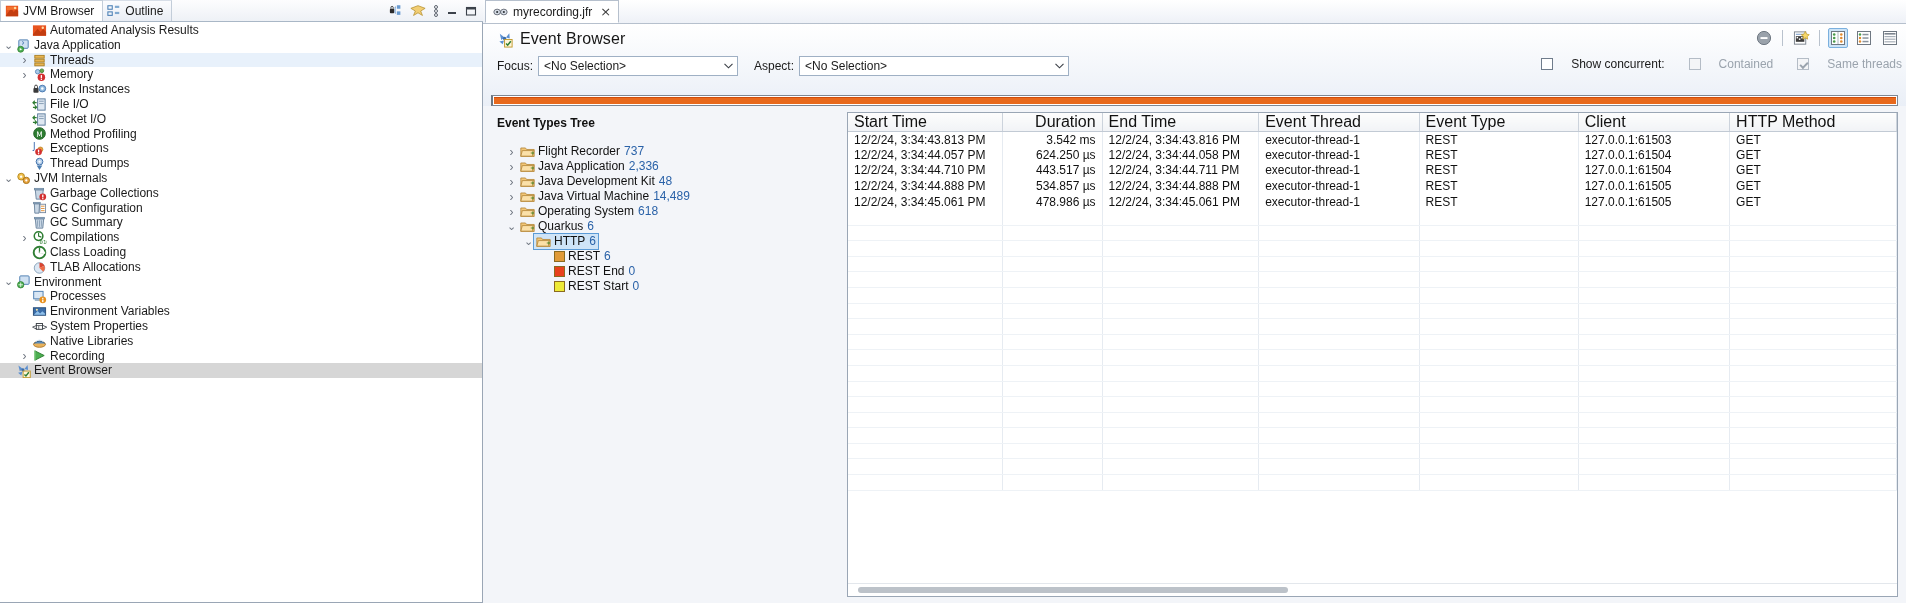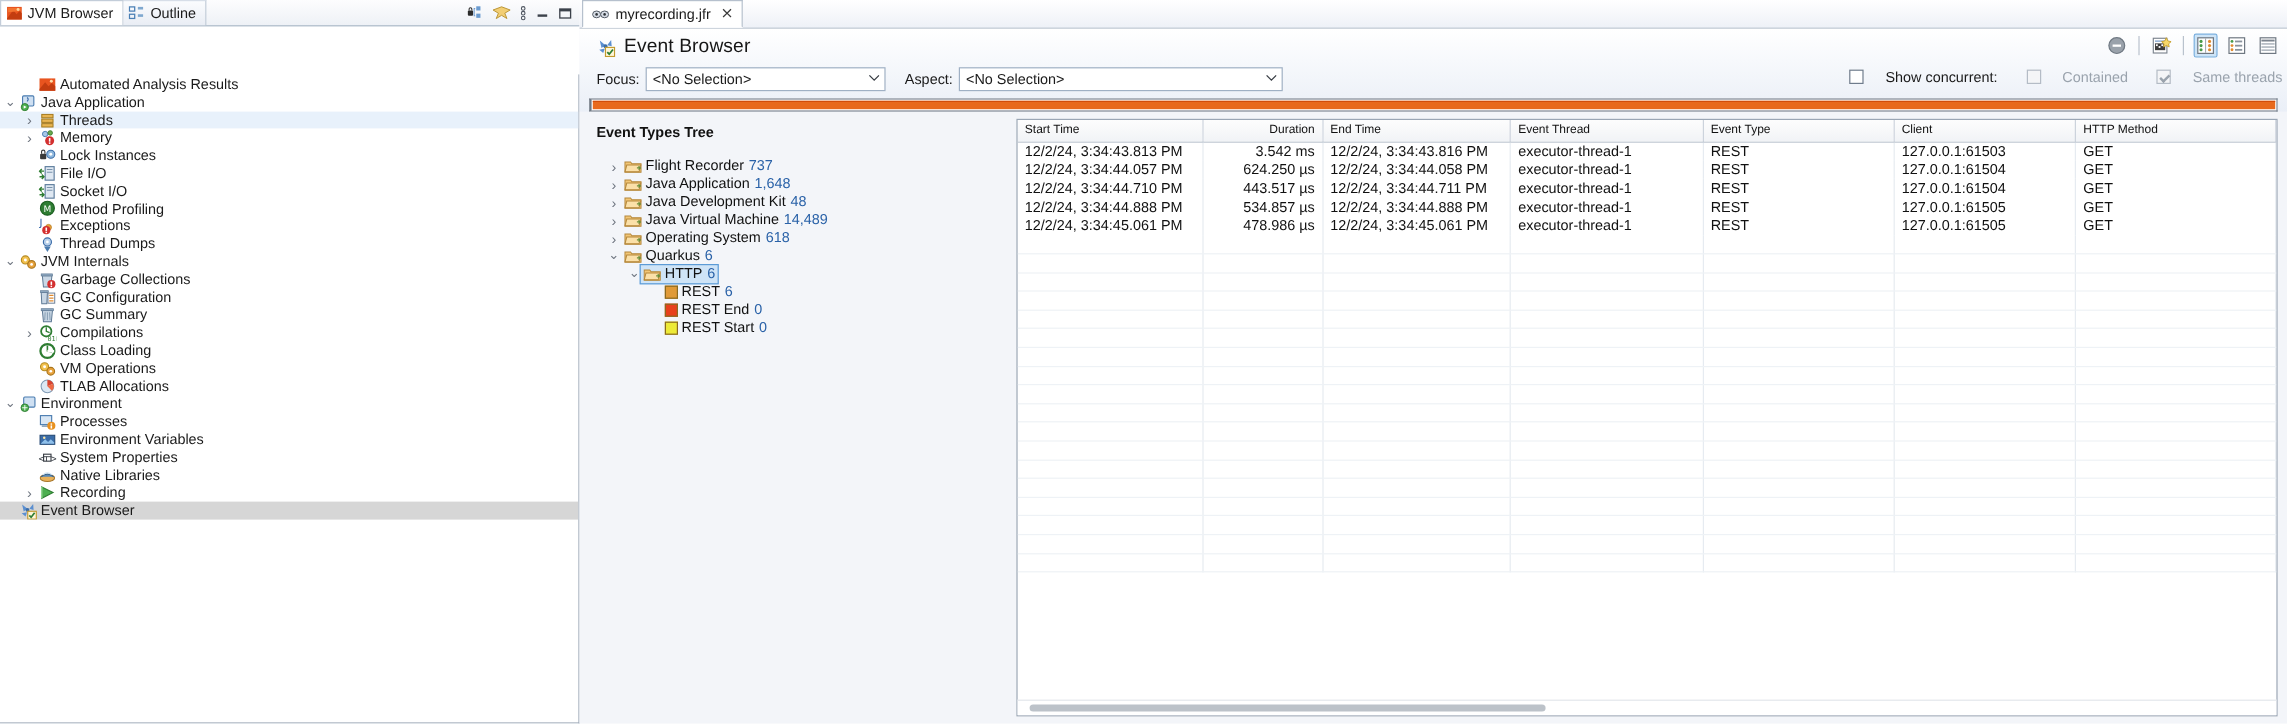--- a/index.html
+++ b/index.html
@@ -15,21 +15,20 @@
     -webkit-font-smoothing: antialiased;
   }
   .app { position: relative; width: 1906px; height: 603px; display: flex; }
 
   
   .left-panel {
     width: 483px; height: 603px;
     background: #ffffff;
     display: flex; flex-direction: column;
     position: relative;
-    gap: 40px;
   }
   .lp-tabbar {
     height: 22px;
     background: linear-gradient(to bottom, #fdfdfe 0%, #eef1f6 100%);
     border-bottom: 1px solid #a9b7c6;
     display: flex; align-items: stretch;
     position: relative;
   }
   .lp-tab {
     display: flex; align-items: center; gap: 4px;
@@ -131,21 +130,21 @@
   .title-toolbar {
     position: absolute; right: 6px; top: 4px;
     display: flex; align-items: center; gap: 6px;
   }
   .tb-sep { width: 1px; height: 16px; background: #b9c2cd; margin: 0 2px; }
   .tb-btn { width: 20px; height: 20px; display: flex; align-items: center; justify-content: center; cursor: pointer; border-radius: 2px; }
   .tb-btn.active { background: #cde4f7; border: 1px solid #7bb0de; }
 
   .selector-row {
     display: flex; align-items: center;
-    padding: 2px 0 5px 14px;
+    padding: 2px 0 18px 14px;
     font-size: 12px;
     position: relative;
   }
   .selector-row label { color: #1a1a1a; margin-right: 5px; }
   .combo {
     height: 20px;
     background: #ffffff;
     border: 1px solid #9fb0c4;
     display: flex; align-items: center;
     padding: 0 4px 0 5px;
@@ -263,21 +262,21 @@
     background: linear-gradient(to bottom, #fdfdfd 0%, #f1f3f6 100%);
     border-right: 1px solid #ccd3dc;
     border-bottom: 1px solid #c2cad4;
     font-weight: normal;
     text-align: left;
     padding: 0 6px;
     color: #111;
     white-space: nowrap;
     overflow: hidden;
     cursor: pointer;
-    font-size: 10px;
+    font-size: 16px;
     margin-top: 32px;
   }
   table.evt th.num { text-align: right; }
   table.evt td {
     height: 15.6px;
     border-right: 1px solid #e6ebf1;
     padding: 0 6px;
     white-space: nowrap;
     overflow: hidden;
     color: #111;
@@ -568,33 +567,20 @@
             <span style="width: 16px; min-width: 16px;"></span>
             <span class="twisty none" style="font-size: 12px;"></span>
             <span class="tico">
               <svg width="15" height="15" viewBox="0 0 16 16">
                 <circle cx="8" cy="8" r="6.2" fill="none" stroke="#2e7d32" stroke-width="2"></circle>
                 <path d="M8 3 L8 8 L12 9" fill="none" stroke="#2e7d32" stroke-width="1.4"></path>
                 <rect x="8" y="7" width="6" height="2.4" fill="#ffffff"></rect>
               </svg>
             </span>
             <span class="tlabel">Class Loading</span>
-          </div>
-          <div class="tree-row">
-            <span style="width: 16px; min-width: 16px;"></span>
-            <span class="twisty none" style="font-size: 12px;"></span>
-            <span class="tico">
-              <svg width="15" height="15" viewBox="0 0 16 16">
-                <circle cx="5.5" cy="6" r="3.6" fill="#f2c14e" stroke="#b58a20" stroke-width="1"></circle>
-                <circle cx="5.5" cy="6" r="1.3" fill="#fff"></circle>
-                <circle cx="11" cy="10" r="3.4" fill="#e8a33d" stroke="#a8741b" stroke-width="1"></circle>
-                <circle cx="11" cy="10" r="1.2" fill="#fff"></circle>
-              </svg>
-            </span>
-            <span class="tlabel">VM Operations</span>
           </div>
           <div class="tree-row">
             <span style="width: 16px; min-width: 16px;"></span>
             <span class="twisty none" style="font-size: 12px;"></span>
             <span class="tico">
               <svg width="15" height="15" viewBox="0 0 16 16">
                 <circle cx="8" cy="8.5" r="5.6" fill="#dce8f4" stroke="#7f9ab4" stroke-width="0.9"></circle>
                 <path d="M8 8.5 L8 2.9 A5.6 5.6 0 0 1 13.2 6.2 Z" fill="#d94430"></path>
                 <path d="M8 8.5 L13.2 6.2 A5.6 5.6 0 0 1 12 12.4 Z" fill="#ef6a44"></path>
               </svg>
@@ -843,21 +829,21 @@
               <span class="twisty" style="font-size: 12px;">›</span>
               <span style="display: inline-flex; align-items: center;">
                 <span style="display: inline-flex; align-items: center; margin: 0px 3px 0px 2px;">
                   <svg width="15" height="13" viewBox="0 0 16 14">
                     <path d="M0.8 3.2 h5 l1.2 1.6 h8.2 v7.6 h-14.4 z" fill="#f2c676" stroke="#b5873a" stroke-width="0.9"></path>
                     <path d="M2.4 6 h12.6 l-1.6 6 h-12.6 z" fill="#fbe0a8" stroke="#b5873a" stroke-width="0.9"></path>
                     <path d="M11.5 8.6 h3 M13 7.1 l1.6 1.5 l-1.6 1.5" fill="none" stroke="#6b8f3a" stroke-width="1.1"></path>
                   </svg>
                 </span>
                 <span class="nm">Java Application</span>
-                <span class="num">1,648</span>
+                <span class="num">2,336</span>
               </span>
             </div>
             <div class="etree-row">
               <span style="width: 8px; min-width: 8px;"></span>
               <span class="twisty" style="font-size: 12px;">›</span>
               <span style="display: inline-flex; align-items: center;">
                 <span style="display: inline-flex; align-items: center; margin: 0px 3px 0px 2px;">
                   <svg width="15" height="13" viewBox="0 0 16 14">
                     <path d="M0.8 3.2 h5 l1.2 1.6 h8.2 v7.6 h-14.4 z" fill="#f2c676" stroke="#b5873a" stroke-width="0.9"></path>
                     <path d="M2.4 6 h12.6 l-1.6 6 h-12.6 z" fill="#fbe0a8" stroke="#b5873a" stroke-width="0.9"></path>

